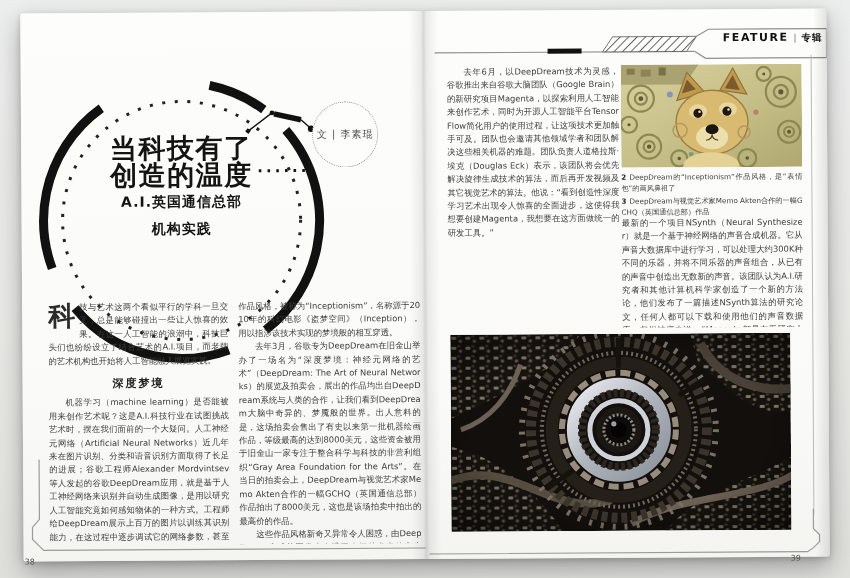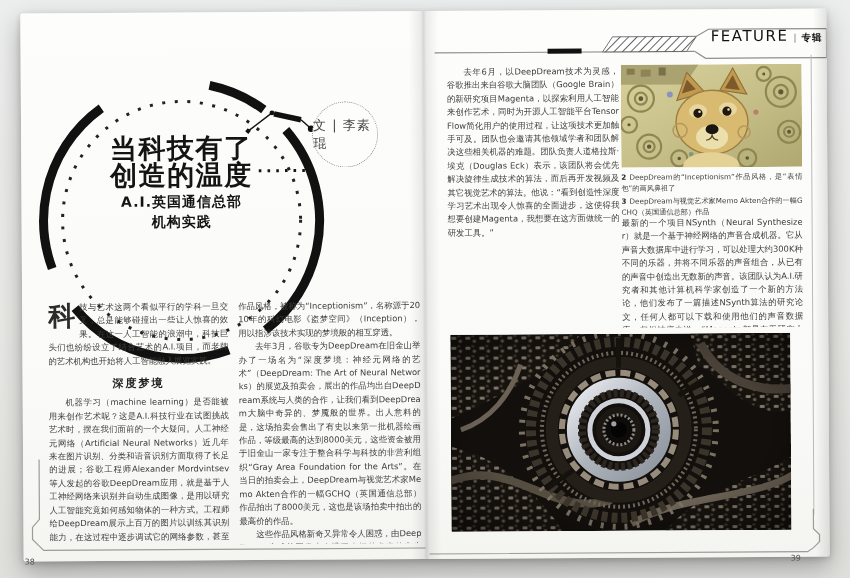--- a/index.html
+++ b/index.html
@@ -43,27 +43,27 @@
   
   .title-block{position:absolute;left:58px;top:122px;width:204px;text-align:center;color:#141414;}
   .title-line{font-size:27px;font-weight:900;line-height:27px;letter-spacing:1.5px;}
   .subtitle{font-size:14px;font-weight:800;line-height:13.5px;margin-top:7px;letter-spacing:1px;}
   .title-dots{position:absolute;left:236px;top:150px;font-size:15px;font-weight:900;letter-spacing:3px;color:#161616;}
   .byline-circle{
     position:absolute;left:291px;top:90px;width:64px;height:64px;border-radius:50%;
     border:1.4px dotted #8f8f8f;display:flex;align-items:center;justify-content:center;
     background:#fdfdfc;
   }
-  .byline-circle span{font-size:13px;color:#4a4a4a;letter-spacing:1px;}
+  .byline-circle span{font-size:10px;color:#4a4a4a;letter-spacing:1px;}
   
   .feature-box{
     position:absolute;left:660px;top:17px;width:142px;text-align:right;color:#111;
     white-space:nowrap;
   }
-  .feature-box .f1{font-size:15px;font-weight:400;letter-spacing:1.5px;}
+  .feature-box .f1{font-size:11px;font-weight:700;letter-spacing:1.5px;}
   .feature-box .sep{font-size:9px;color:#777;margin:0 5px;font-weight:400;}
   .feature-box .f2{font-size:9.5px;font-weight:bold;letter-spacing:1px;}
   .page-num{position:absolute;font-size:8px;color:#555;}
   .right-border{
     position:absolute;left:790px;top:46px;width:1px;height:460px;background:#b9b9b6;
   }
   
   .img-frame{position:absolute;overflow:hidden;}
   .captions{position:absolute;left:600px;top:162px;width:181px;font-size:7.2px;line-height:11px;color:#3f3f3f;text-align:justify;word-break:break-all;}
   .captions .cap{margin:0 0 2px 0;}
@@ -79,21 +79,21 @@
 
     <svg style="position:absolute;left:13px;top:61px;" width="320" height="320" viewBox="0 0 320 320">
       <circle cx="147" cy="147" r="138" fill="none" stroke="#111" stroke-width="9" stroke-dasharray="60 30 225 42 170 46 180 114" transform="rotate(-78 147 147)"></circle>
       <circle cx="147" cy="147" r="119" fill="none" stroke="#222" stroke-width="3" stroke-dasharray="3 9.6"></circle>
     </svg>
 
     <div class="title-block">
       <div class="title-line">当科技有了</div>
       <div class="title-line">创造的温度</div>
       <div class="subtitle">A.I.英国通信总部</div>
-      <div class="subtitle" style="margin-top:6px;">机构实践</div>
+      <div class="subtitle" style="margin-top:13px;">机构实践</div>
     </div>
     <div class="title-dots">······</div>
 
     <svg style="position:absolute;left:220px;top:93px;" width="80" height="36" viewBox="0 0 80 36">
       <rect x="5" y="24" width="4" height="4" fill="#111" transform="rotate(40 7 26)"></rect>
       <line x1="7" y1="26" x2="31" y2="8" stroke="#111" stroke-width="1.4"></line>
       <circle cx="31" cy="8" r="2.4" fill="#111"></circle>
       <line x1="33" y1="9" x2="60" y2="15" stroke="#111" stroke-width="5.5"></line>
       <line x1="60" y1="15" x2="69" y2="23" stroke="#111" stroke-width="1.4"></line>
       <circle cx="70" cy="24" r="3.2" fill="#111"></circle>

